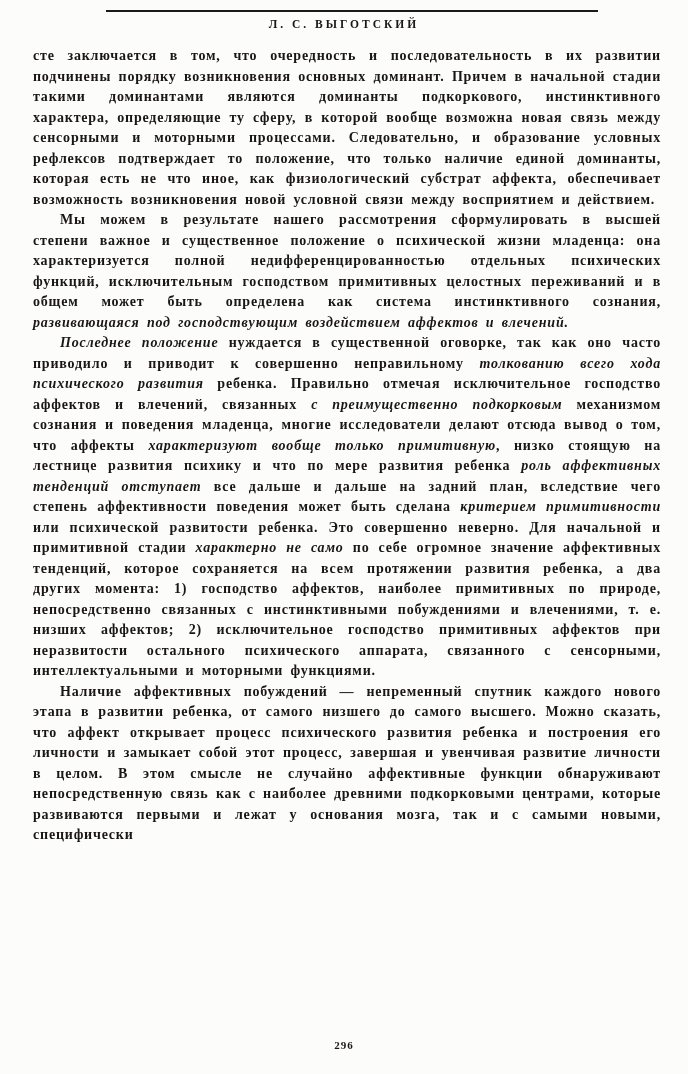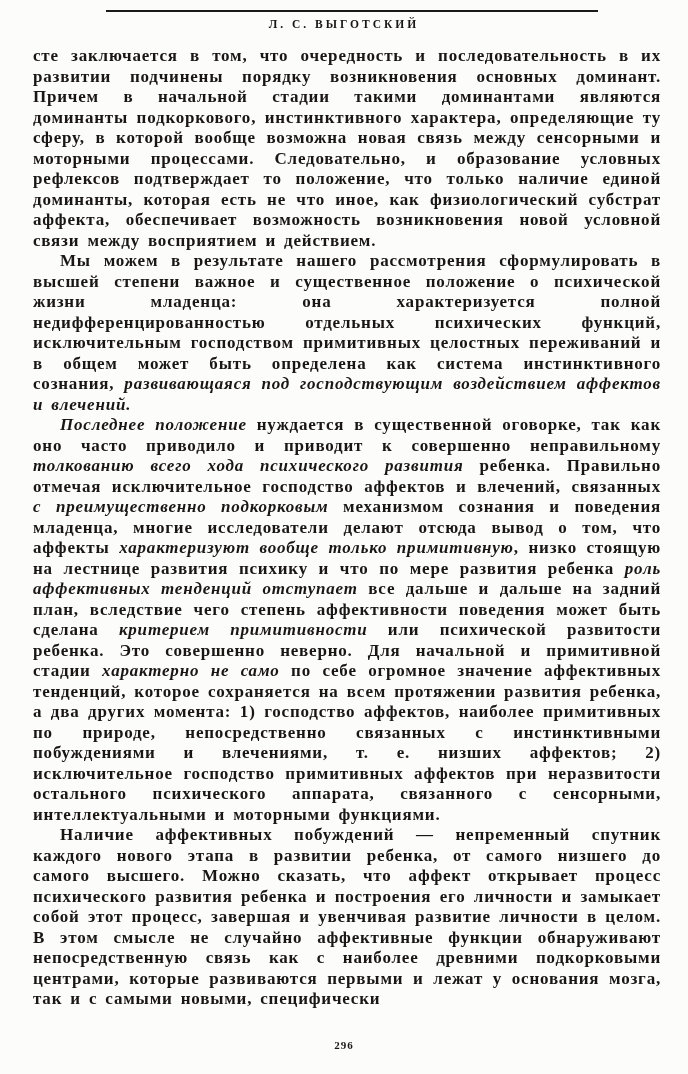--- a/index.html
+++ b/index.html
@@ -34,21 +34,21 @@
     font-weight: bold;
     letter-spacing: 3px;
     color: var(--ink);
     white-space: nowrap;
   }
   .text-body {
     position: absolute;
     left: 33px; top: 46px;
     width: 628px;
     color: var(--ink);
-    font-size: 17px;
+    font-size: 14px;
     font-weight: bold;
     line-height: 20.5px;
     letter-spacing: 0.8px;
     word-spacing: 3px;
     text-align: justify;
   }
   .text-body p { margin: 0; padding: 0; }
   .text-body p.indent { text-indent: 27px; }
   .italic { font-style: italic; }
   .page-number {

